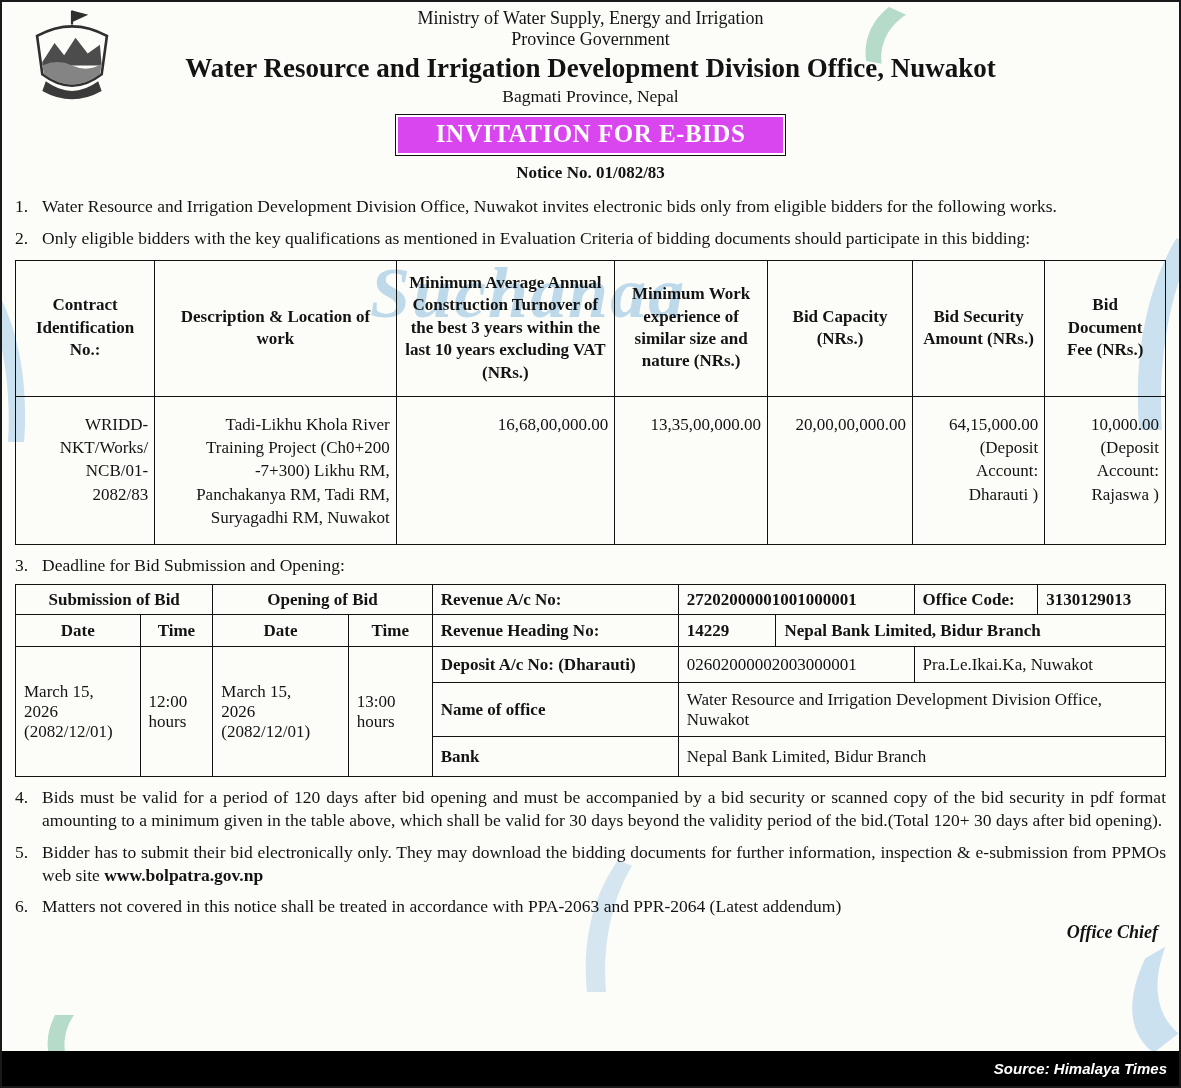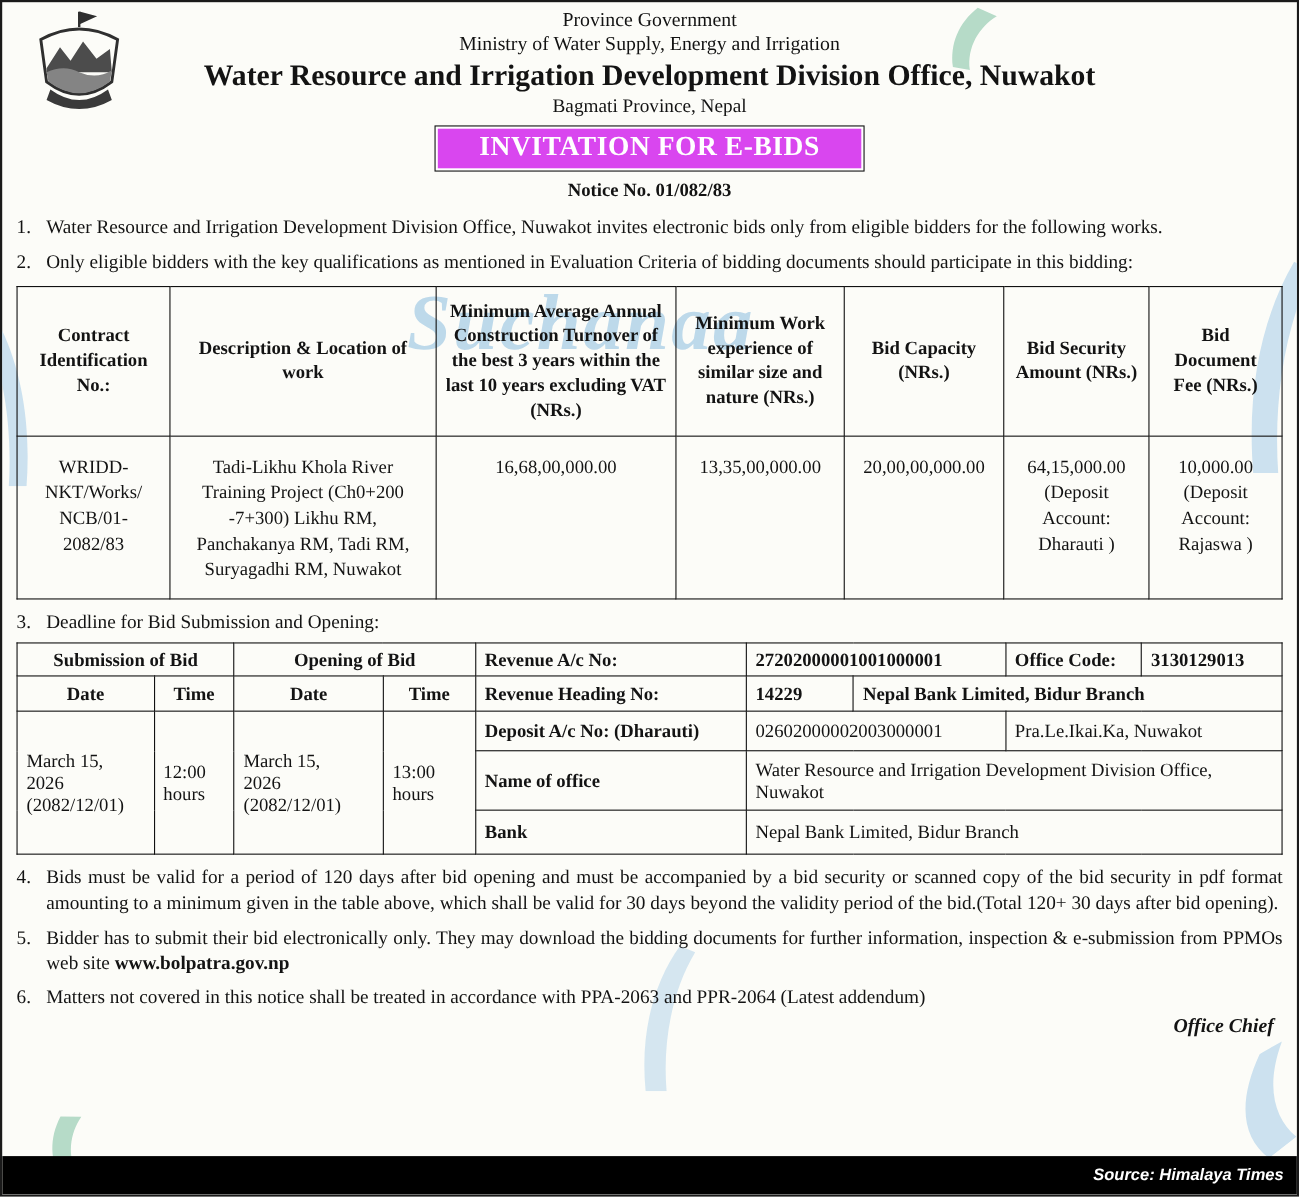--- a/index.html
+++ b/index.html
@@ -52,21 +52,21 @@
 
   
   table { border-collapse: collapse; width: 100%; }
   .preline { white-space: pre-line; }
   .b { font-weight: bold; }
   .ctr { text-align: left; }
 
   .bids { margin-top: 10px; }
   .bids th, .bids td { border: 1.5px solid #111; text-align: center; }
   .bids th { font-size: 17px; font-weight: bold; padding: 6px 8px; height: 136px; vertical-align: middle; line-height: 1.32; }
-  .bids td { font-size: 17px; padding: 16px 6px 10px; height: 148px; vertical-align: top; line-height: 1.38; }
+  .bids td { font-size: 17px; padding: 16px 6px 10px; height: 148px; vertical-align: top; line-height: 1.38; text-align: right; }
 
   .deadline { margin-top: 8px; }
   .deadline th, .deadline td { border: 1.5px solid #111; font-size: 17px; padding: 4px 8px; vertical-align: middle; }
   .deadline th { font-weight: bold; text-align: center; }
   .deadline tr.r1 th, .deadline tr.r1 td { height: 30px; }
   .deadline tr.r2 th, .deadline tr.r2 td { height: 32px; }
   .deadline tr.r3 td { height: 36px; }
   .deadline tr.r4 td { height: 54px; }
   .deadline tr.r5 td { height: 40px; }
 
@@ -115,22 +115,22 @@
       </g>
       <path d="M16 62 L30 40 L41 54 L54 34 L68 52 L82 42 L84 66 L16 66 Z" fill="#4c4c4c"></path>
       <path d="M16 66 Q34 58 50 66 Q68 74 84 64 L82 76 Q50 100 18 76 Z" fill="#848484"></path>
       <path d="M20 84 Q50 106 80 84 L84 95 Q50 114 16 95 Z" fill="#3a3a3a"></path>
     </svg>
   </div>
 
   <div class="content">
 
     <div class="hdr">
+      <div class="hdr-small">Ministry of Water Supply, Energy and Irrigation</div>
       <div class="hdr-small">Province Government</div>
-      <div class="hdr-small">Ministry of Water Supply, Energy and Irrigation</div>
       <div class="hdr-office">Water Resource and Irrigation Development Division Office, Nuwakot</div>
       <div class="hdr-loc">Bagmati Province,  Nepal</div>
       <div>
         <div class="banner-wrap">
           <div class="banner">INVITATION FOR E-BIDS</div>
         </div>
       </div>
       <div class="hdr-notice">Notice No. 01/082/83</div>
     </div>
 

